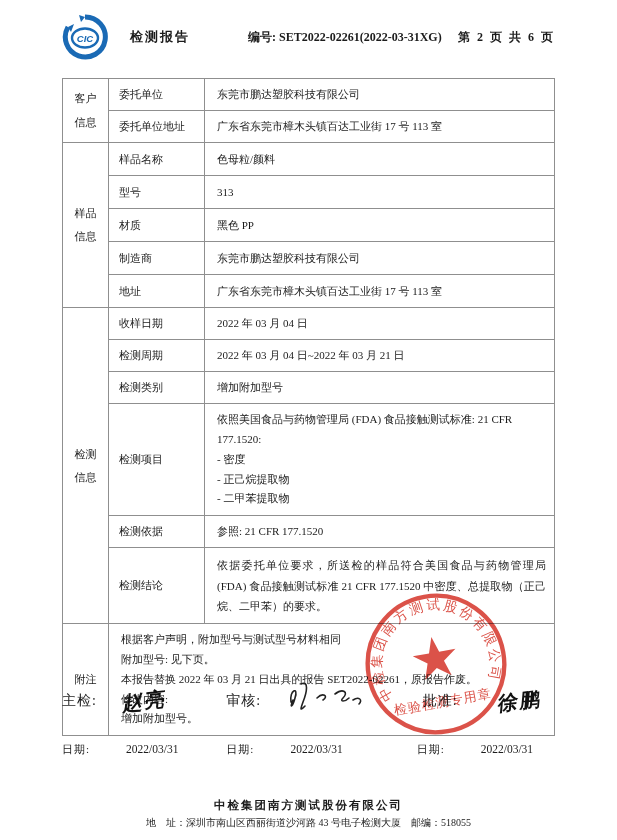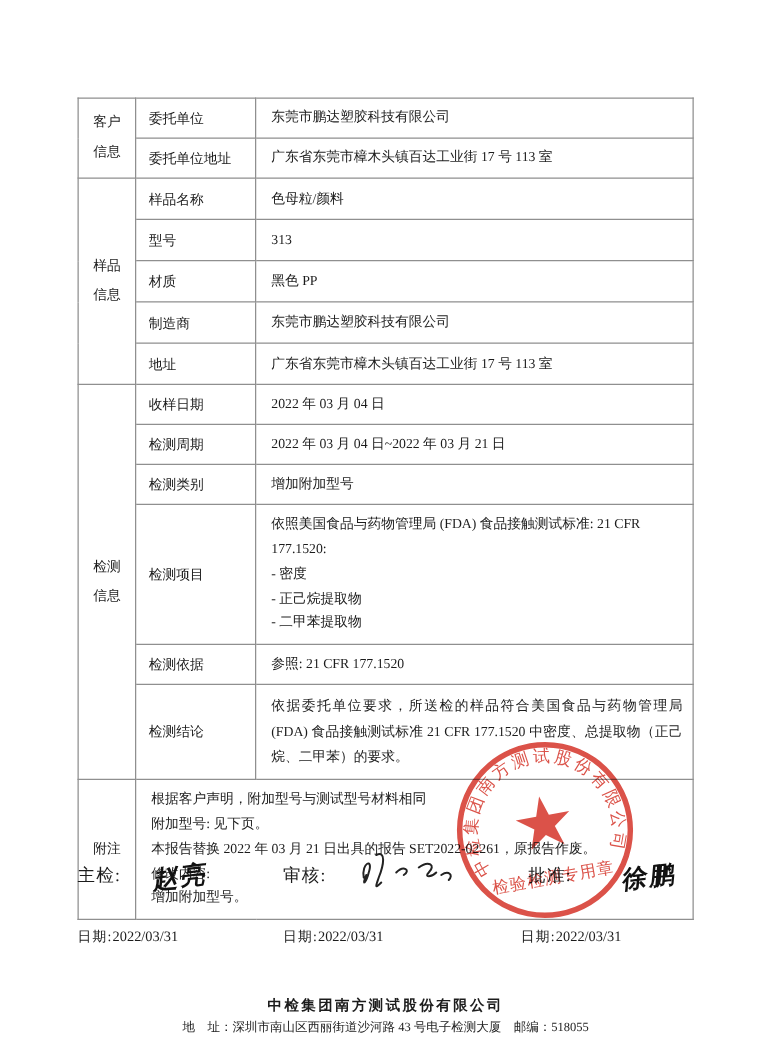--- a/index.html
+++ b/index.html
@@ -49,39 +49,53 @@
   .sig-col { width:33.33%; position:relative; height:46px; display:flex; align-items:center; }
   .sig-role { font-size:14px; letter-spacing:1px; }
   .sig-name {
     font-size:20px; color:#111; margin-left:26px;
     transform:rotate(-7deg) skewX(-12deg);
     font-weight:bold; letter-spacing:2px; white-space:nowrap;
   }
   .sig-col:last-child .sig-name { position:relative; z-index:6; margin-left:40px; }
   .sig-scribble { margin-left:22px; margin-top:-10px; }
   .date-row { display:flex; margin-top:18px; }
-  .date-col { width:33.33%; display:flex; align-items:baseline; }
+  .date-col { width:33.33%; display:flex; align-items:baseline;gap:36px; }
   .date-lbl { font-size:11px; letter-spacing:1px; }
   .date-val { font-size:11.5px; }
   
   .seal {
     position:absolute; left:358px; top:586px; width:156px; height:156px;
     z-index:5; opacity:0.88; mix-blend-mode:multiply; pointer-events:none;
   }
   
   .footer { position:absolute; left:0; right:0; bottom:10px; text-align:center; line-height:1.55; }
   .footer-company { font-size:11.5px; font-weight:bold; letter-spacing:2px; }
   .footer-line { font-size:10px; }
   .footer-link { color:#0000cc; text-decoration:underline; }
 </style>
 </head>
 <body>
 
 <div class="page">
 
+  <div class="header">
+    <div class="logo-wrap">
+      <svg width="46" height="46" viewBox="0 0 46 46">
+        <path d="M 23 3 A 20 20 0 1 1 6 13" fill="none" stroke="#1a6ab5" stroke-width="5"></path>
+        <path d="M 6 13 L 12 10 L 9 18 Z" fill="#1a6ab5"></path>
+        <path d="M 23 3 L 17 1 L 19 8 Z" fill="#1a6ab5"></path>
+        <ellipse cx="23" cy="24" rx="13" ry="9.5" fill="#ffffff" stroke="#1a6ab5" stroke-width="2.4"></ellipse>
+        <text x="23" y="27.5" text-anchor="middle" font-size="9.5" font-weight="bold" font-style="italic" fill="#1a6ab5" font-family="Liberation Sans, sans-serif">CIC</text>
+      </svg>
+    </div>
+    <div class="report-title">检测报告</div>
+    <div class="report-no">编号: SET2022-02261(2022-03-31XG)</div>
+    <div class="page-info">第 2 页 共 6 页</div>
+  </div>
 
   <table class="report-table">
     <colgroup>
         <col style="width:46px">
         <col style="width:96px">
         <col>
       </colgroup>
     <tbody>
 
       <tr>

